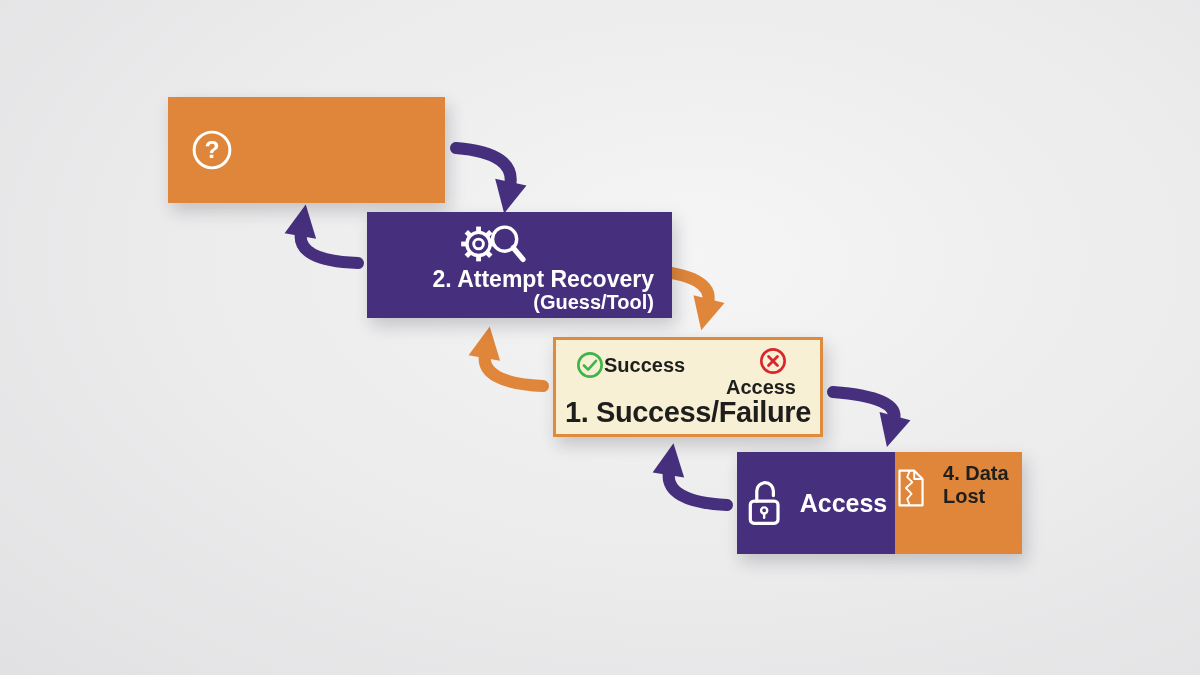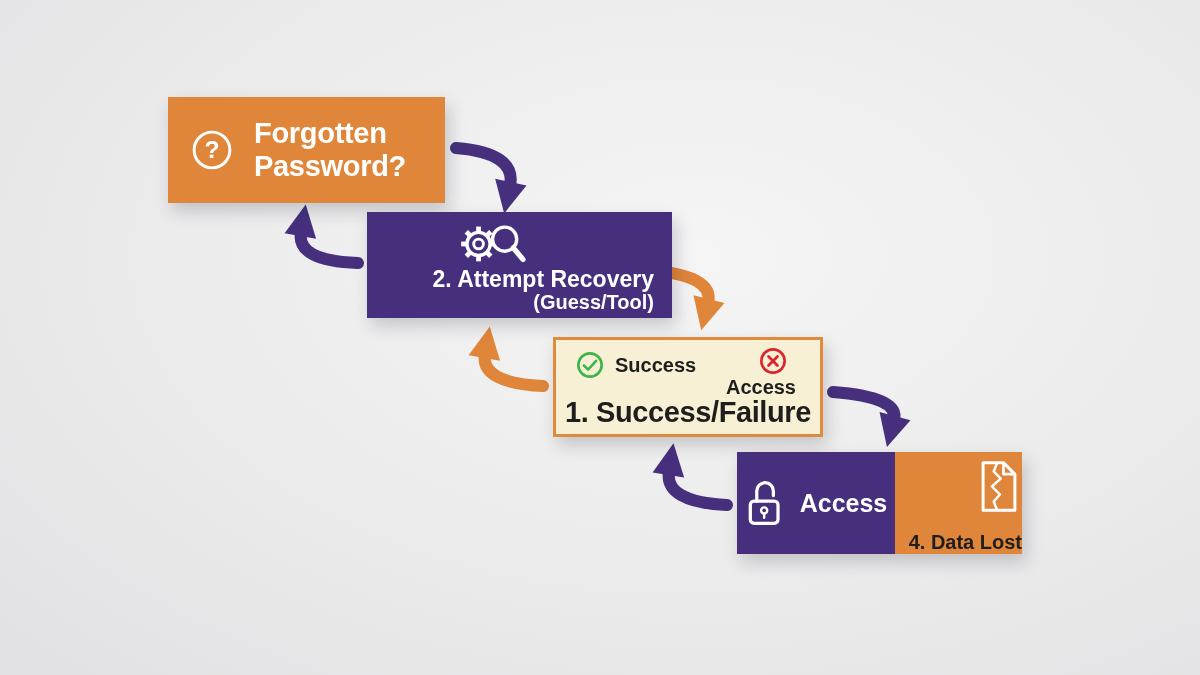--- a/index.html
+++ b/index.html
@@ -36,36 +36,36 @@
   #step2 .txt { width:100%; text-align:right; padding-right:18px; color:var(--white); font-weight:bold; margin-top:-4px; }
   #step2 .line1 { font-size:23px; line-height:1.05; }
   #step2 .line2 { font-size:20px; line-height:1.1; }
 
   
   #step3 {
     left:553px; top:337px; width:270px; height:100px;
     background:var(--cream);
     border:3px solid var(--cream_border);
   }
-  #step3 .success-row { position:absolute; left:20px; top:11px; display:flex; align-items:center; gap:11px; }
+  #step3 .success-row { position:absolute; left:20px; top:11px; display:flex; align-items:center; gap:0; }
   #step3 .success-label { font-size:20px; font-weight:bold; color:var(--dark); }
   #step3 .failure-icon-wrap { position:absolute; right:33px; top:7px; }
   #step3 .failure-label { position:absolute; right:24px; top:36px; font-size:20px; font-weight:bold; color:var(--dark); }
   #step3 .title { position:absolute; left:0; right:0; bottom:5px; text-align:center; font-size:29px; font-weight:bold; color:var(--dark); letter-spacing:-.4px; }
 
   
   #step4 { left:737px; top:452px; width:285px; height:102px; display:flex; }
   #step4 .access-half {
     width:158px; background:var(--purple);
     display:flex; align-items:center; justify-content:center; gap:13px;
   }
   #step4 .access-label { color:var(--white); font-weight:bold; font-size:25px; }
   #step4 .datalost-half {
     flex:1; background:var(--orange);
-    display:flex; flex-direction:column; align-items:flex-end; justify-content:flex-start; padding-top:8px;gap:16px;
+    display:flex; flex-direction:row; align-items:flex-start; justify-content:flex-start; padding-top:8px;gap:16px;
   }
   #step4 .datalost-label { color:var(--dark); font-weight:bold; font-size:20px; margin-top:2px; }
 
   svg.icon { display:block; }
 </style>
 </head>
 <body>
 
 <div id="stage">
 
@@ -84,24 +84,20 @@
     <path d="M543,386 Q480,383 485,354" fill="none" style="stroke:var(--orange)" stroke-width="12" stroke-linecap="round" marker-end="url(#ah-orange)"></path>
     <path d="M833,392 Q900,397 894,420" fill="none" style="stroke:var(--purple)" stroke-width="12" stroke-linecap="round" marker-end="url(#ah-purple)"></path>
     <path d="M727,505 Q664,502 669,471" fill="none" style="stroke:var(--purple)" stroke-width="12" stroke-linecap="round" marker-end="url(#ah-purple)"></path>
   </svg>
 
   <div class="node" id="step1">
     <svg class="icon" width="44" height="44" viewBox="0 0 48 48">
       <circle cx="24" cy="24" r="19.5" fill="none" stroke="#fff" stroke-width="3.2"></circle>
       <text x="24" y="33" text-anchor="middle" fill="#fff" font-family="Liberation Sans, DejaVu Sans, sans-serif" font-size="27" font-weight="bold">?</text>
     </svg>
-    <div class="txt">
-      <div>Forgotten</div>
-      <div>Password?</div>
-    </div>
   </div>
 
   <div class="node" id="step2">
     <div class="icon-wrap">
       <svg class="icon" width="82" height="56" viewBox="0 0 84 58">
         <g stroke="#fff" stroke-width="5" stroke-linecap="butt">
           <line x1="38" y1="30" x2="44" y2="30"></line>
           <line x1="34.5" y1="38.5" x2="38.7" y2="42.7"></line>
           <line x1="26" y1="42" x2="26" y2="48"></line>
           <line x1="17.5" y1="38.5" x2="13.3" y2="42.7"></line>

